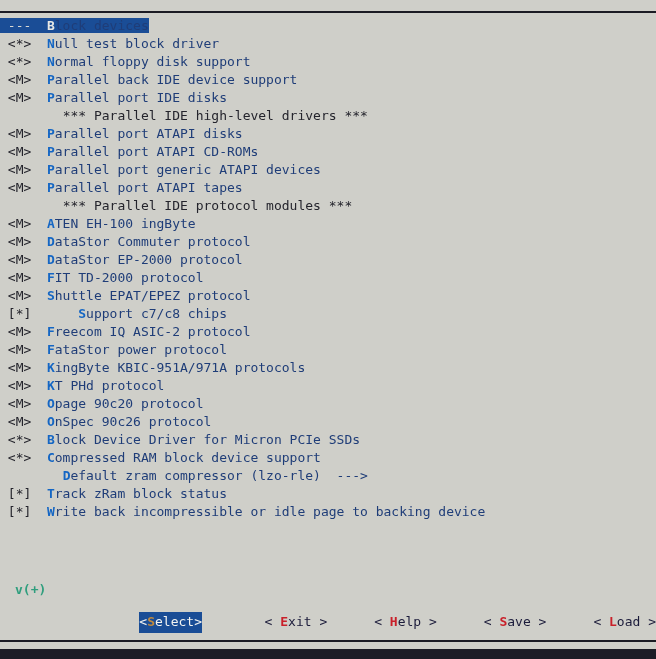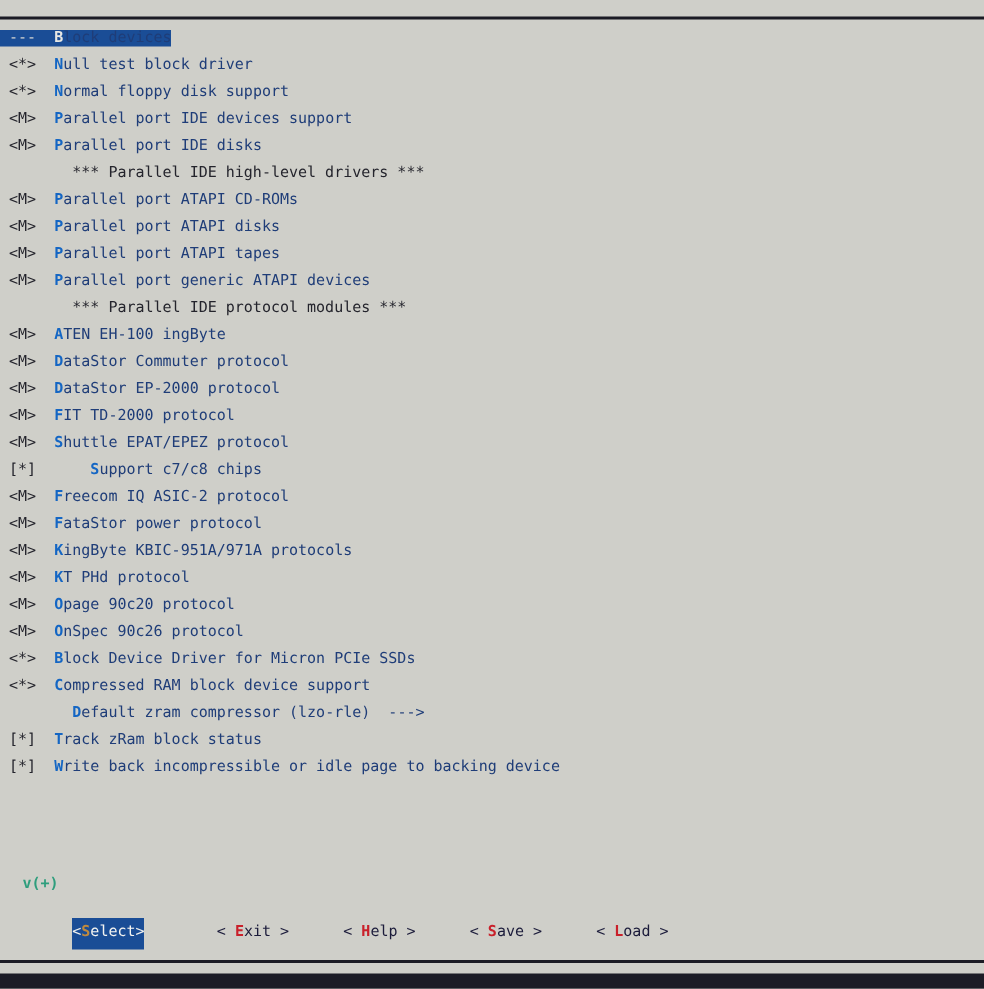--- a/index.html
+++ b/index.html
@@ -7,21 +7,21 @@
     margin: 0;
     padding: 0;
     background: #1c1c26;
   }
   #screen {
     position: relative;
     width: 656px;
     height: 659px;
     background: #cfcfc9;
     font-family: "DejaVu Sans Mono", "Liberation Mono", monospace;
-    font-size: 10px;
+    font-size: 13px;
     line-height: 18px;
     overflow: hidden;
     box-sizing: border-box;
   }
 
   
   .rule {
     position: absolute;
     left: 0;
     width: 656px;
@@ -79,20 +79,21 @@
   }
 
   
   #button-bar {
     position: absolute;
     left: 0;
     top: 612px;
     width: 656px;
     height: 22px;
     white-space: pre;
+    text-align: right;
   }
   .btn {
     display: inline-block;
     color: #1b1b3a;
     padding: 1px 0 2px 0;
   }
   .btn .bhot { color: #c9202a; font-weight: bold; }
   .btn.active {
     background: #1a4d96;
     color: #f4f4f1;
@@ -103,27 +104,27 @@
 <body>
 
 <div id="screen">
 
   <div class="rule" id="rule-top"></div>
 
   <div id="menu-list">
       <div class="row selected"><span class="hl"><span class="mk marker"> ---  </span><span class="hot">B</span><span class="tail">lock devices</span></span></div>
       <div class="row"><span class="hl"><span class="mk marker"> &lt;*&gt;  </span><span class="hot">N</span><span class="tail">ull test block driver</span></span></div>
       <div class="row"><span class="hl"><span class="mk marker"> &lt;*&gt;  </span><span class="hot">N</span><span class="tail">ormal floppy disk support</span></span></div>
-      <div class="row"><span class="hl"><span class="mk marker"> &lt;M&gt;  </span><span class="hot">P</span><span class="tail">arallel port IDE devices support</span></span></div>
+      <div class="row"><span class="hl"><span class="mk marker"> &lt;M&gt;  </span><span class="hot">P</span><span class="tail">arallel back IDE device support</span></span></div>
       <div class="row"><span class="hl"><span class="mk marker"> &lt;M&gt;  </span><span class="hot">P</span><span class="tail">arallel port IDE disks</span></span></div>
       <div class="row"><span class="hl"><span class="mk marker">        </span><span class="plain">*** Parallel IDE high-level drivers ***</span></span></div>
+      <div class="row"><span class="hl"><span class="mk marker"> &lt;M&gt;  </span><span class="hot">P</span><span class="tail">arallel port ATAPI disks</span></span></div>
       <div class="row"><span class="hl"><span class="mk marker"> &lt;M&gt;  </span><span class="hot">P</span><span class="tail">arallel port ATAPI CD-ROMs</span></span></div>
-      <div class="row"><span class="hl"><span class="mk marker"> &lt;M&gt;  </span><span class="hot">P</span><span class="tail">arallel port ATAPI disks</span></span></div>
+      <div class="row"><span class="hl"><span class="mk marker"> &lt;M&gt;  </span><span class="hot">P</span><span class="tail">arallel port generic ATAPI devices</span></span></div>
       <div class="row"><span class="hl"><span class="mk marker"> &lt;M&gt;  </span><span class="hot">P</span><span class="tail">arallel port ATAPI tapes</span></span></div>
-      <div class="row"><span class="hl"><span class="mk marker"> &lt;M&gt;  </span><span class="hot">P</span><span class="tail">arallel port generic ATAPI devices</span></span></div>
       <div class="row"><span class="hl"><span class="mk marker">        </span><span class="plain">*** Parallel IDE protocol modules ***</span></span></div>
       <div class="row"><span class="hl"><span class="mk marker"> &lt;M&gt;  </span><span class="hot">A</span><span class="tail">TEN EH-100 ingByte</span></span></div>
       <div class="row"><span class="hl"><span class="mk marker"> &lt;M&gt;  </span><span class="hot">D</span><span class="tail">ataStor Commuter protocol</span></span></div>
       <div class="row"><span class="hl"><span class="mk marker"> &lt;M&gt;  </span><span class="hot">D</span><span class="tail">ataStor EP-2000 protocol</span></span></div>
       <div class="row"><span class="hl"><span class="mk marker"> &lt;M&gt;  </span><span class="hot">F</span><span class="tail">IT TD-2000 protocol</span></span></div>
       <div class="row"><span class="hl"><span class="mk marker"> &lt;M&gt;  </span><span class="hot">S</span><span class="tail">huttle EPAT/EPEZ protocol</span></span></div>
       <div class="row"><span class="hl"><span class="mk marker"> [*]      </span><span class="hot">S</span><span class="tail">upport c7/c8 chips</span></span></div>
       <div class="row"><span class="hl"><span class="mk marker"> &lt;M&gt;  </span><span class="hot">F</span><span class="tail">reecom IQ ASIC-2 protocol</span></span></div>
       <div class="row"><span class="hl"><span class="mk marker"> &lt;M&gt;  </span><span class="hot">F</span><span class="tail">ataStor power protocol</span></span></div>
       <div class="row"><span class="hl"><span class="mk marker"> &lt;M&gt;  </span><span class="hot">K</span><span class="tail">ingByte KBIC-951A/971A protocols</span></span></div>

